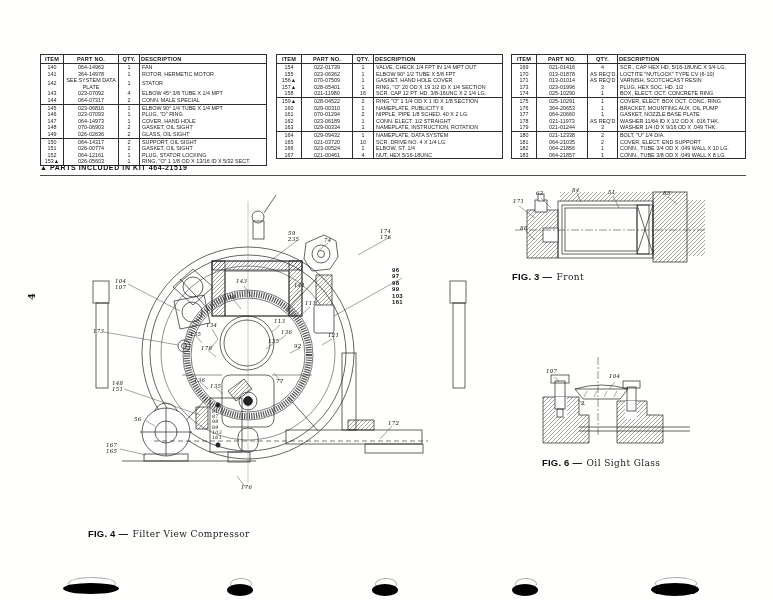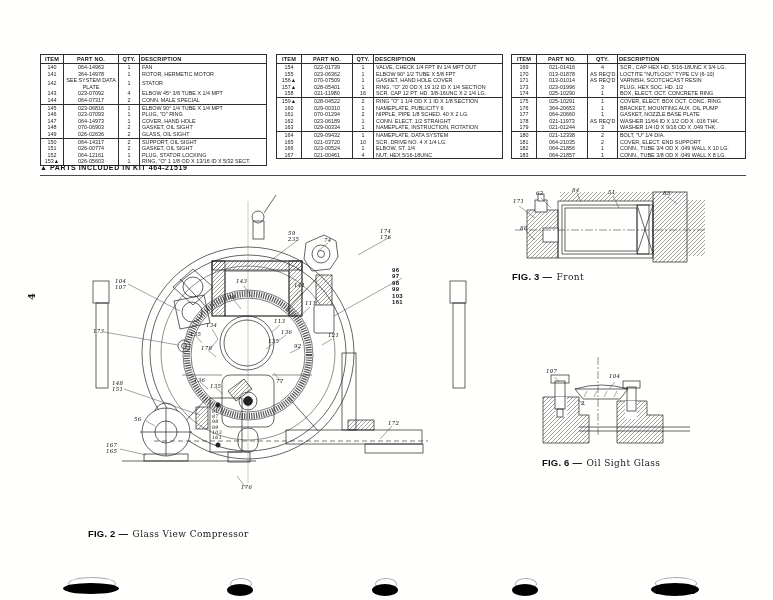--- a/index.html
+++ b/index.html
@@ -546,22 +546,22 @@
         <div>161</div>
       </div>
       <div class="callout" style="left: 181px; top: 302px;">
         <div>176</div>
       </div>
       <div class="callout" style="left: 328px; top: 238px;">
         <div>172</div>
       </div>
     </div>
   <div class="figcaption" id="cap2">
-    <span class="fb">FIG. 2 —</span>
-    <span class="ft">Glass View Compressor</span>
+    <span class="fb">FIG. 4 —</span>
+    <span class="ft">Filter View Compressor</span>
   </div>
 
   <div class="fig" id="fig3">
     <svg width="245" height="80" viewBox="0 0 245 80">
       <defs>
         <pattern id="h3" patternUnits="userSpaceOnUse" width="4" height="4">
           <path d="M0,4 L4,0" stroke="#444" stroke-width="0.5"></path>
         </pattern>
       </defs>
       <g fill="none" stroke="#222" stroke-width="0.7">

